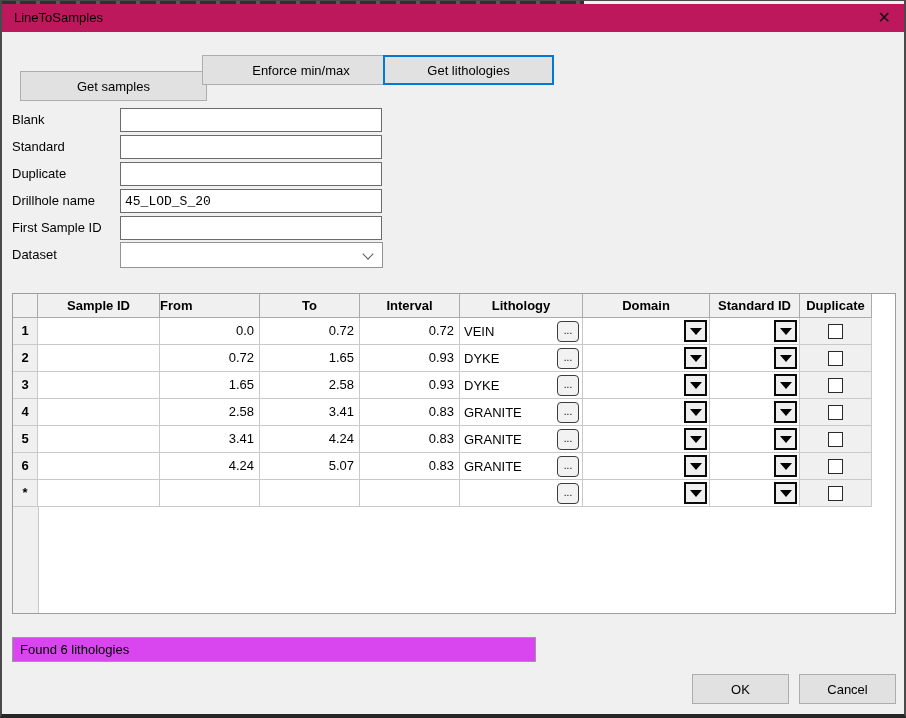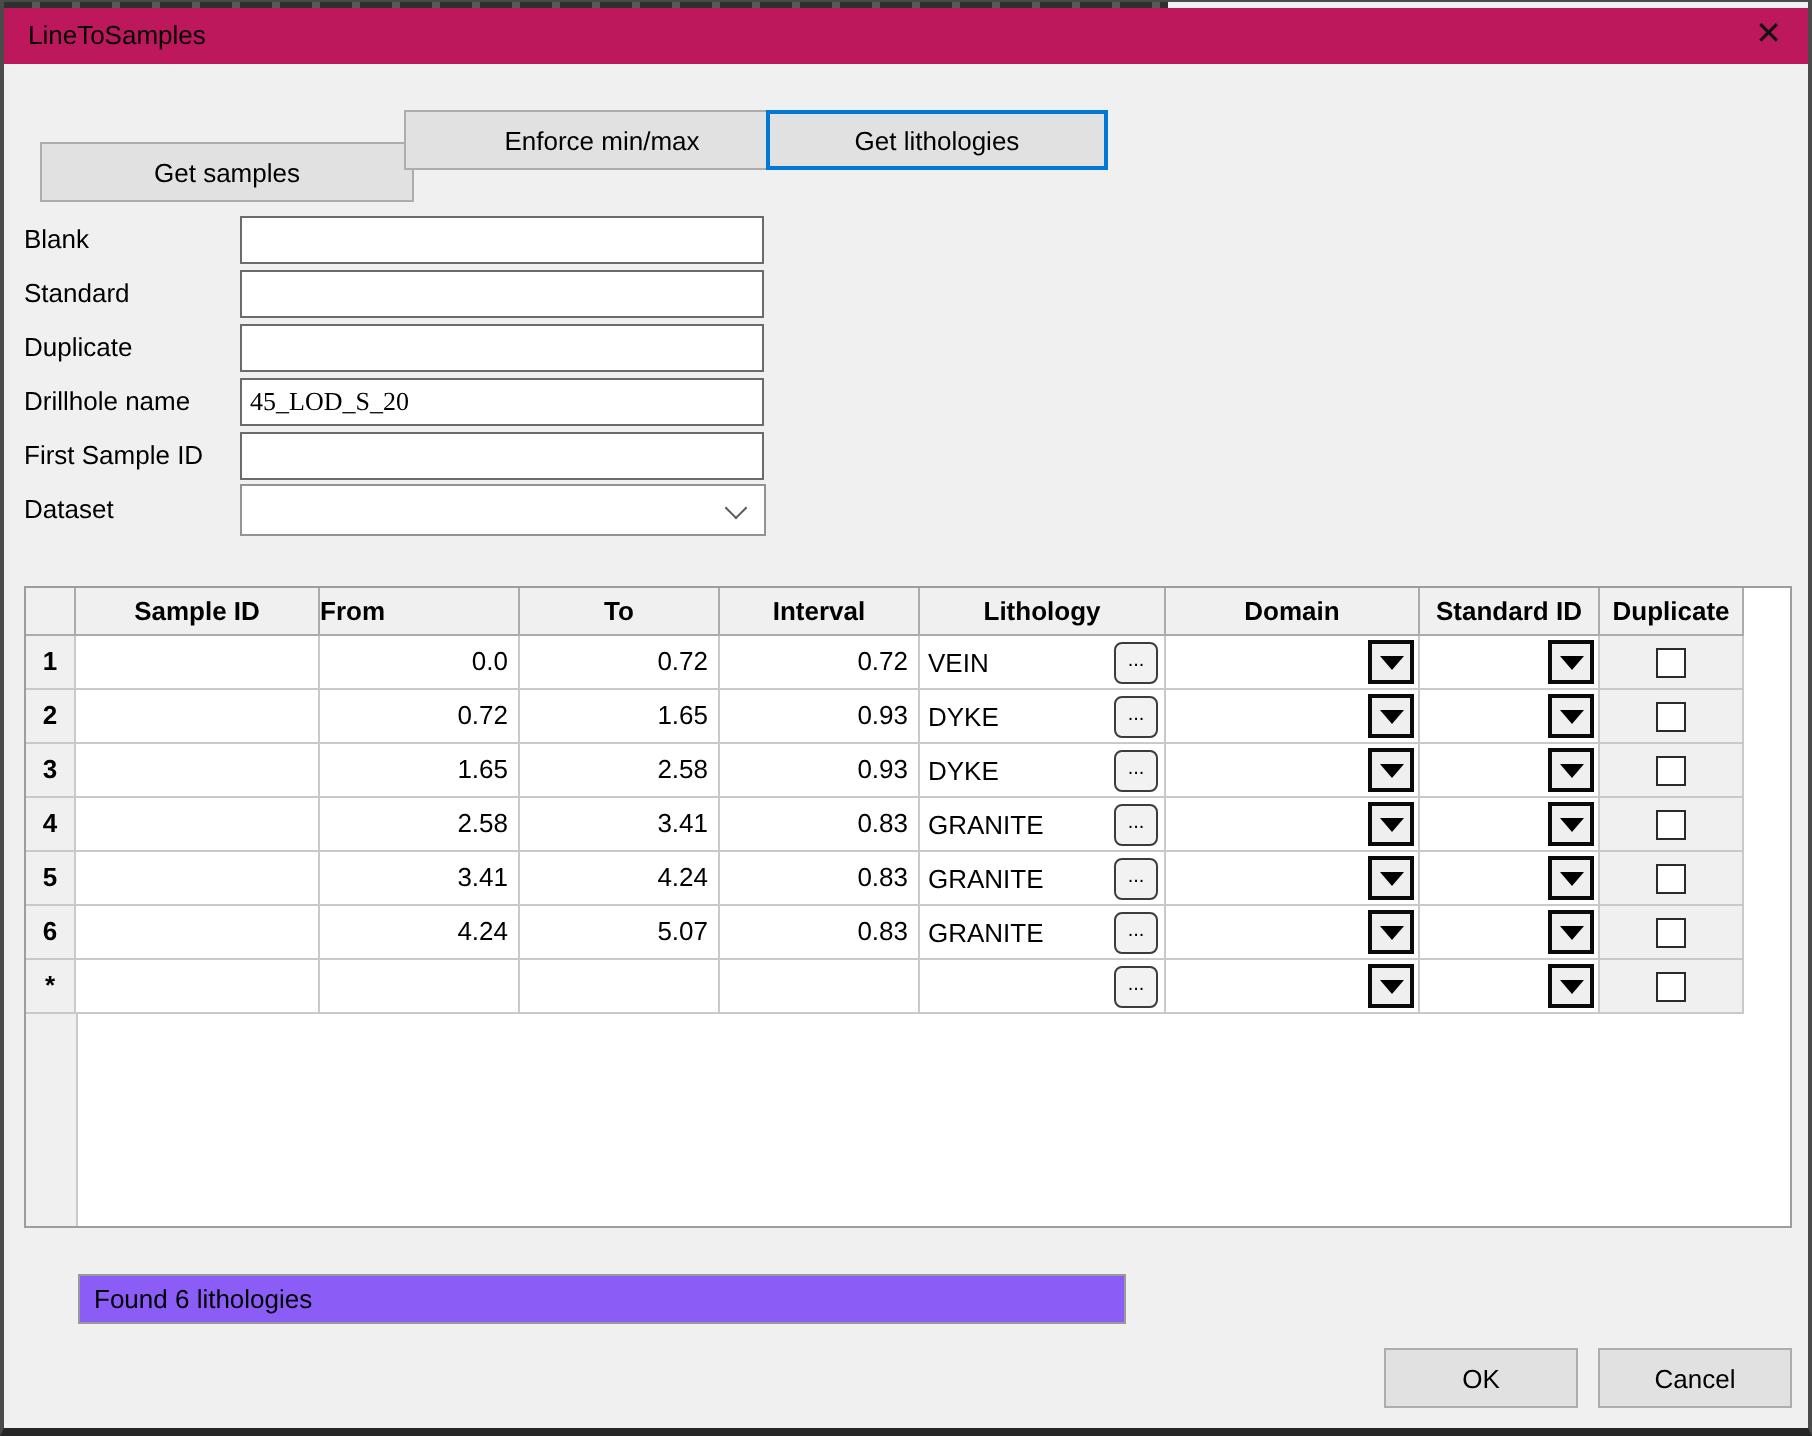--- a/index.html
+++ b/index.html
@@ -13,21 +13,21 @@
   .bg-strip{position:absolute;top:-1px;left:-2px;width:584px;height:4px;
     background:repeating-linear-gradient(90deg,#2e322e 0 16px,#555a55 16px 20px);z-index:6;}
   .titlebar{position:absolute;top:3px;left:0;width:100%;height:28px;background:#be185d;}
   .title-text{position:absolute;left:12px;top:6px;font-size:13px;}
   .close-x{position:absolute;right:13px;top:4px;font-size:16px;font-weight:400;color:#111;cursor:pointer;line-height:20px;}
   .btn{position:absolute;height:30px;background:#e1e1e1;border:1px solid #adadad;
     font-size:13px;font-family:"Liberation Sans",sans-serif;text-align:center;box-sizing:border-box;padding:0;}
   .btn.focused{border:2px solid #0078d7;}
   .field-label{position:absolute;left:10px;font-size:13px;line-height:24px;height:24px;}
   .field-input{position:absolute;left:118px;width:262px;height:24px;box-sizing:border-box;
-    border:1px solid #6b6b6b;background:#fff;font-size:13px;padding:0 4px;font-family:Liberation Serif, serif;}
+    border:1px solid #6b6b6b;background:#fff;font-size:13px;padding:0 4px;font-family:Liberation Mono, monospace;}
   .combo{position:absolute;left:118px;top:241px;width:263px;height:26px;box-sizing:border-box;
     border:1px solid #939393;background:#fff;}
   .combo .chevron{position:absolute;right:10px;top:7px;width:8px;height:8px;box-sizing:border-box;
     border-right:1.6px solid #5a5a5a;border-bottom:1.6px solid #5a5a5a;transform:rotate(45deg);}
   
   .grid{position:absolute;left:10px;top:292px;width:884px;height:321px;box-sizing:border-box;
     background:#fff;border:1px solid #9d9d9d;display:flex;flex-direction:column;}
   .grow{display:flex;height:27px;flex:0 0 27px;background:#fff;}
   .ghead{display:flex;height:24px;flex:0 0 24px;}
   .c{box-sizing:border-box;border-right:1px solid #c9c9c9;border-bottom:1px solid #c9c9c9;
@@ -44,21 +44,21 @@
   .ell{width:22px;height:21px;box-sizing:border-box;border:1px solid #3c3c3c;border-radius:4px;
     background:#f2f2f2;font-size:10px;line-height:16px;text-align:center;margin-right:3px;padding:0;
     font-family:"Liberation Sans",sans-serif;}
   .ddbtn{position:absolute;right:2px;top:2px;width:23px;height:22px;box-sizing:border-box;
     border:2px solid #0a0a0a;background:#efefef;display:flex;align-items:center;justify-content:center;cursor:pointer;}
   .tri{width:0;height:0;border-left:6px solid transparent;border-right:6px solid transparent;border-top:7px solid #000;}
   .cb{width:15px;height:15px;box-sizing:border-box;background:#fff;border:1.5px solid #2a2a2a;}
   .grid-filler{flex:1;display:flex;background:#fff;}
   .filler-rowhdr{width:25px;flex:0 0 25px;background:#f0f0f0;border-right:1px solid #c9c9c9;}
   .status-box{position:absolute;left:10px;top:636px;width:524px;height:25px;box-sizing:border-box;
-    border:1px solid #9a9a9a;font-size:13px;line-height:23px;padding-left:7px;background:#8b5cf6;margin-left:27px;}
+    border:1px solid #9a9a9a;font-size:13px;line-height:23px;padding-left:7px;background:#d946ef;}
 </style>
 </head>
 <body>
 
 <div class="window">
   <div class="bg-strip"></div>
 
   <div class="titlebar">
     <span class="title-text">LineToSamples</span>
     <span class="close-x">✕</span>

